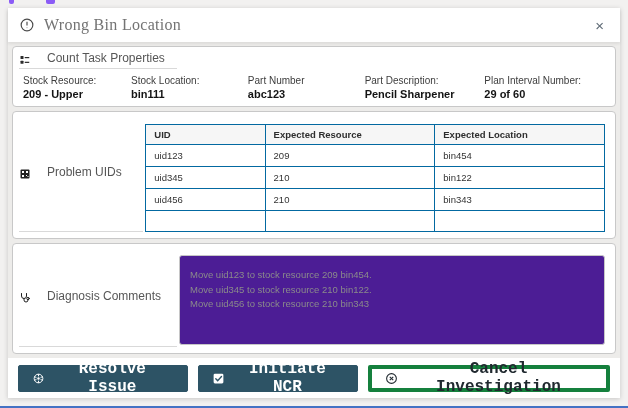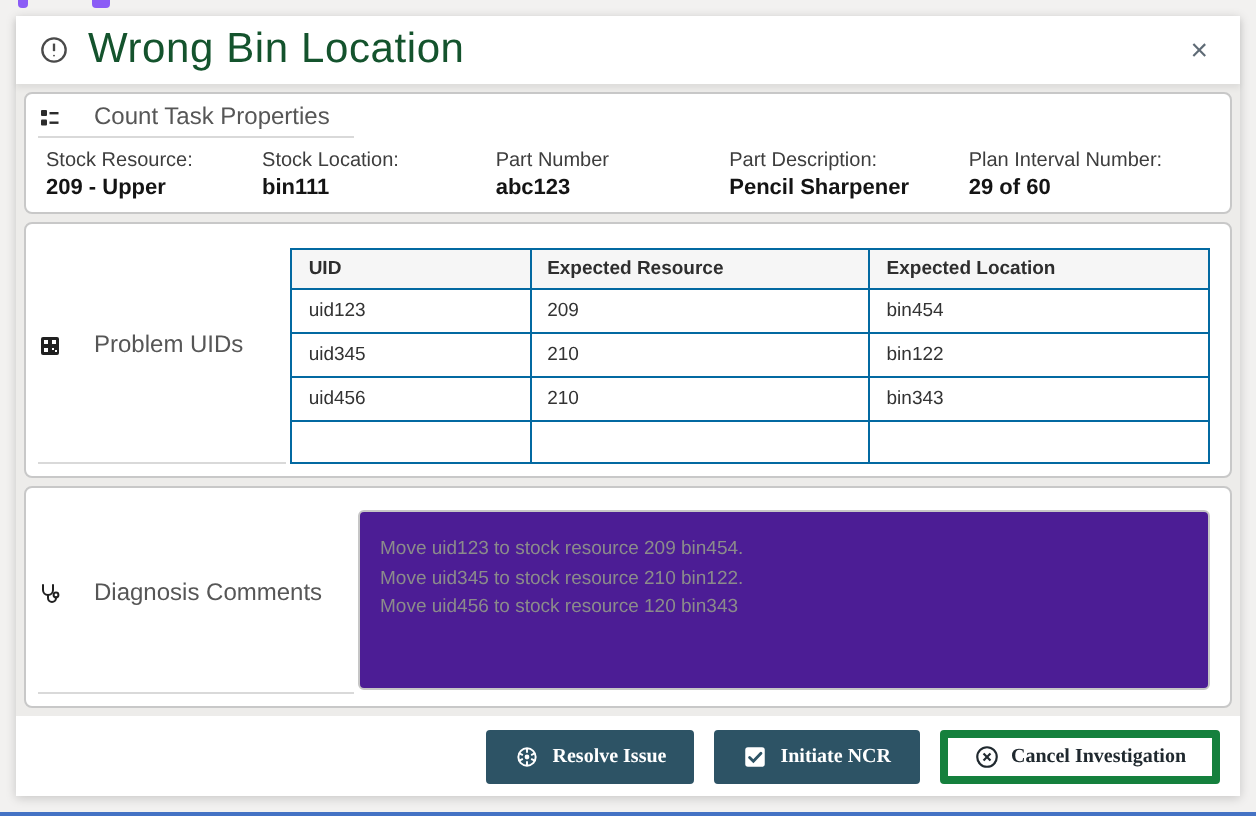--- a/index.html
+++ b/index.html
@@ -24,21 +24,21 @@
   
   .dlg-header {
     height: 34px; flex: 0 0 34px;
     display: flex; align-items: center; gap: 10px;
     padding: 0 12px;
     background: #fff;
     box-shadow: 0 2px 3px rgba(0,0,0,.07);
     position: relative; z-index: 2;
   }
   .warn-circle { width: 14px; height: 14px; flex: 0 0 14px; }
-  .dlg-title { font-size: 21px; color: #14532d; letter-spacing: .3px; }
+  .dlg-title { font-size: 16px; color: #737373; letter-spacing: .3px; font-family: Liberation Serif, serif; }
   .dlg-close {
     margin-left: auto; color: #5f6b76; font-size: 15px; line-height: 1;
     background: none; border: none; cursor: pointer; padding: 2px 4px;
     font-family: "Liberation Sans", sans-serif;
   }
 
   
   .dlg-body {
     flex: 1 1 auto; background: #edecea;
     padding: 4px; display: flex; flex-direction: column; gap: 4px;
@@ -85,22 +85,22 @@
   }
 
   
   .dlg-footer {
     flex: 0 0 40px; background: #fff;
     display: flex; align-items: center; justify-content: flex-end; gap: 10px;
     padding: 0 10px;
   }
   .btn {
     display: inline-flex; align-items: center; gap: 6px;
-    font-family: Liberation Serif, serif;
-    font-size: 10px; font-weight: bold;
+    font-family: Liberation Mono, monospace;
+    font-size: 16px; font-weight: bold;
     height: 27px; padding: 0 13px; border-radius: 2px; cursor: pointer;
   }
   .btn-primary { background: #2d5365; color: #fff; border: 1px solid #2d5365; }
   .btn-secondary { background: #fff; color: #20292f; border: 4px solid #15803d; }
   .btn svg { display: block; }
 </style>
 </head>
 <body>
 
 <div class="artifact a1"></div>
@@ -217,21 +217,21 @@
             <path d="M5 3 v5 a5 5 0 0 0 10 0 V3"></path>
             <path d="M10 13 v3 a4 4 0 0 0 8 0 v-1"></path>
             <circle cx="18" cy="13" r="2.4"></circle>
           </svg>
         </span>
         <span class="section-title">Diagnosis Comments</span>
       </div>
       <div class="comments-box">
         <div>Move uid123 to stock resource 209 bin454.</div>
         <div>Move uid345 to stock resource 210 bin122.</div>
-        <div>Move uid456 to stock resource 120 bin343</div>
+        <div>Move uid456 to stock resource 210 bin343</div>
       </div>
     </div>
 
   </div>
 
   <div class="dlg-footer">
     <button class="btn btn-primary">
       <span>
         <svg viewBox="0 0 24 24" width="13" height="13" fill="none" stroke="#fff" stroke-width="1.8">
           <circle cx="12" cy="12" r="8"></circle>

